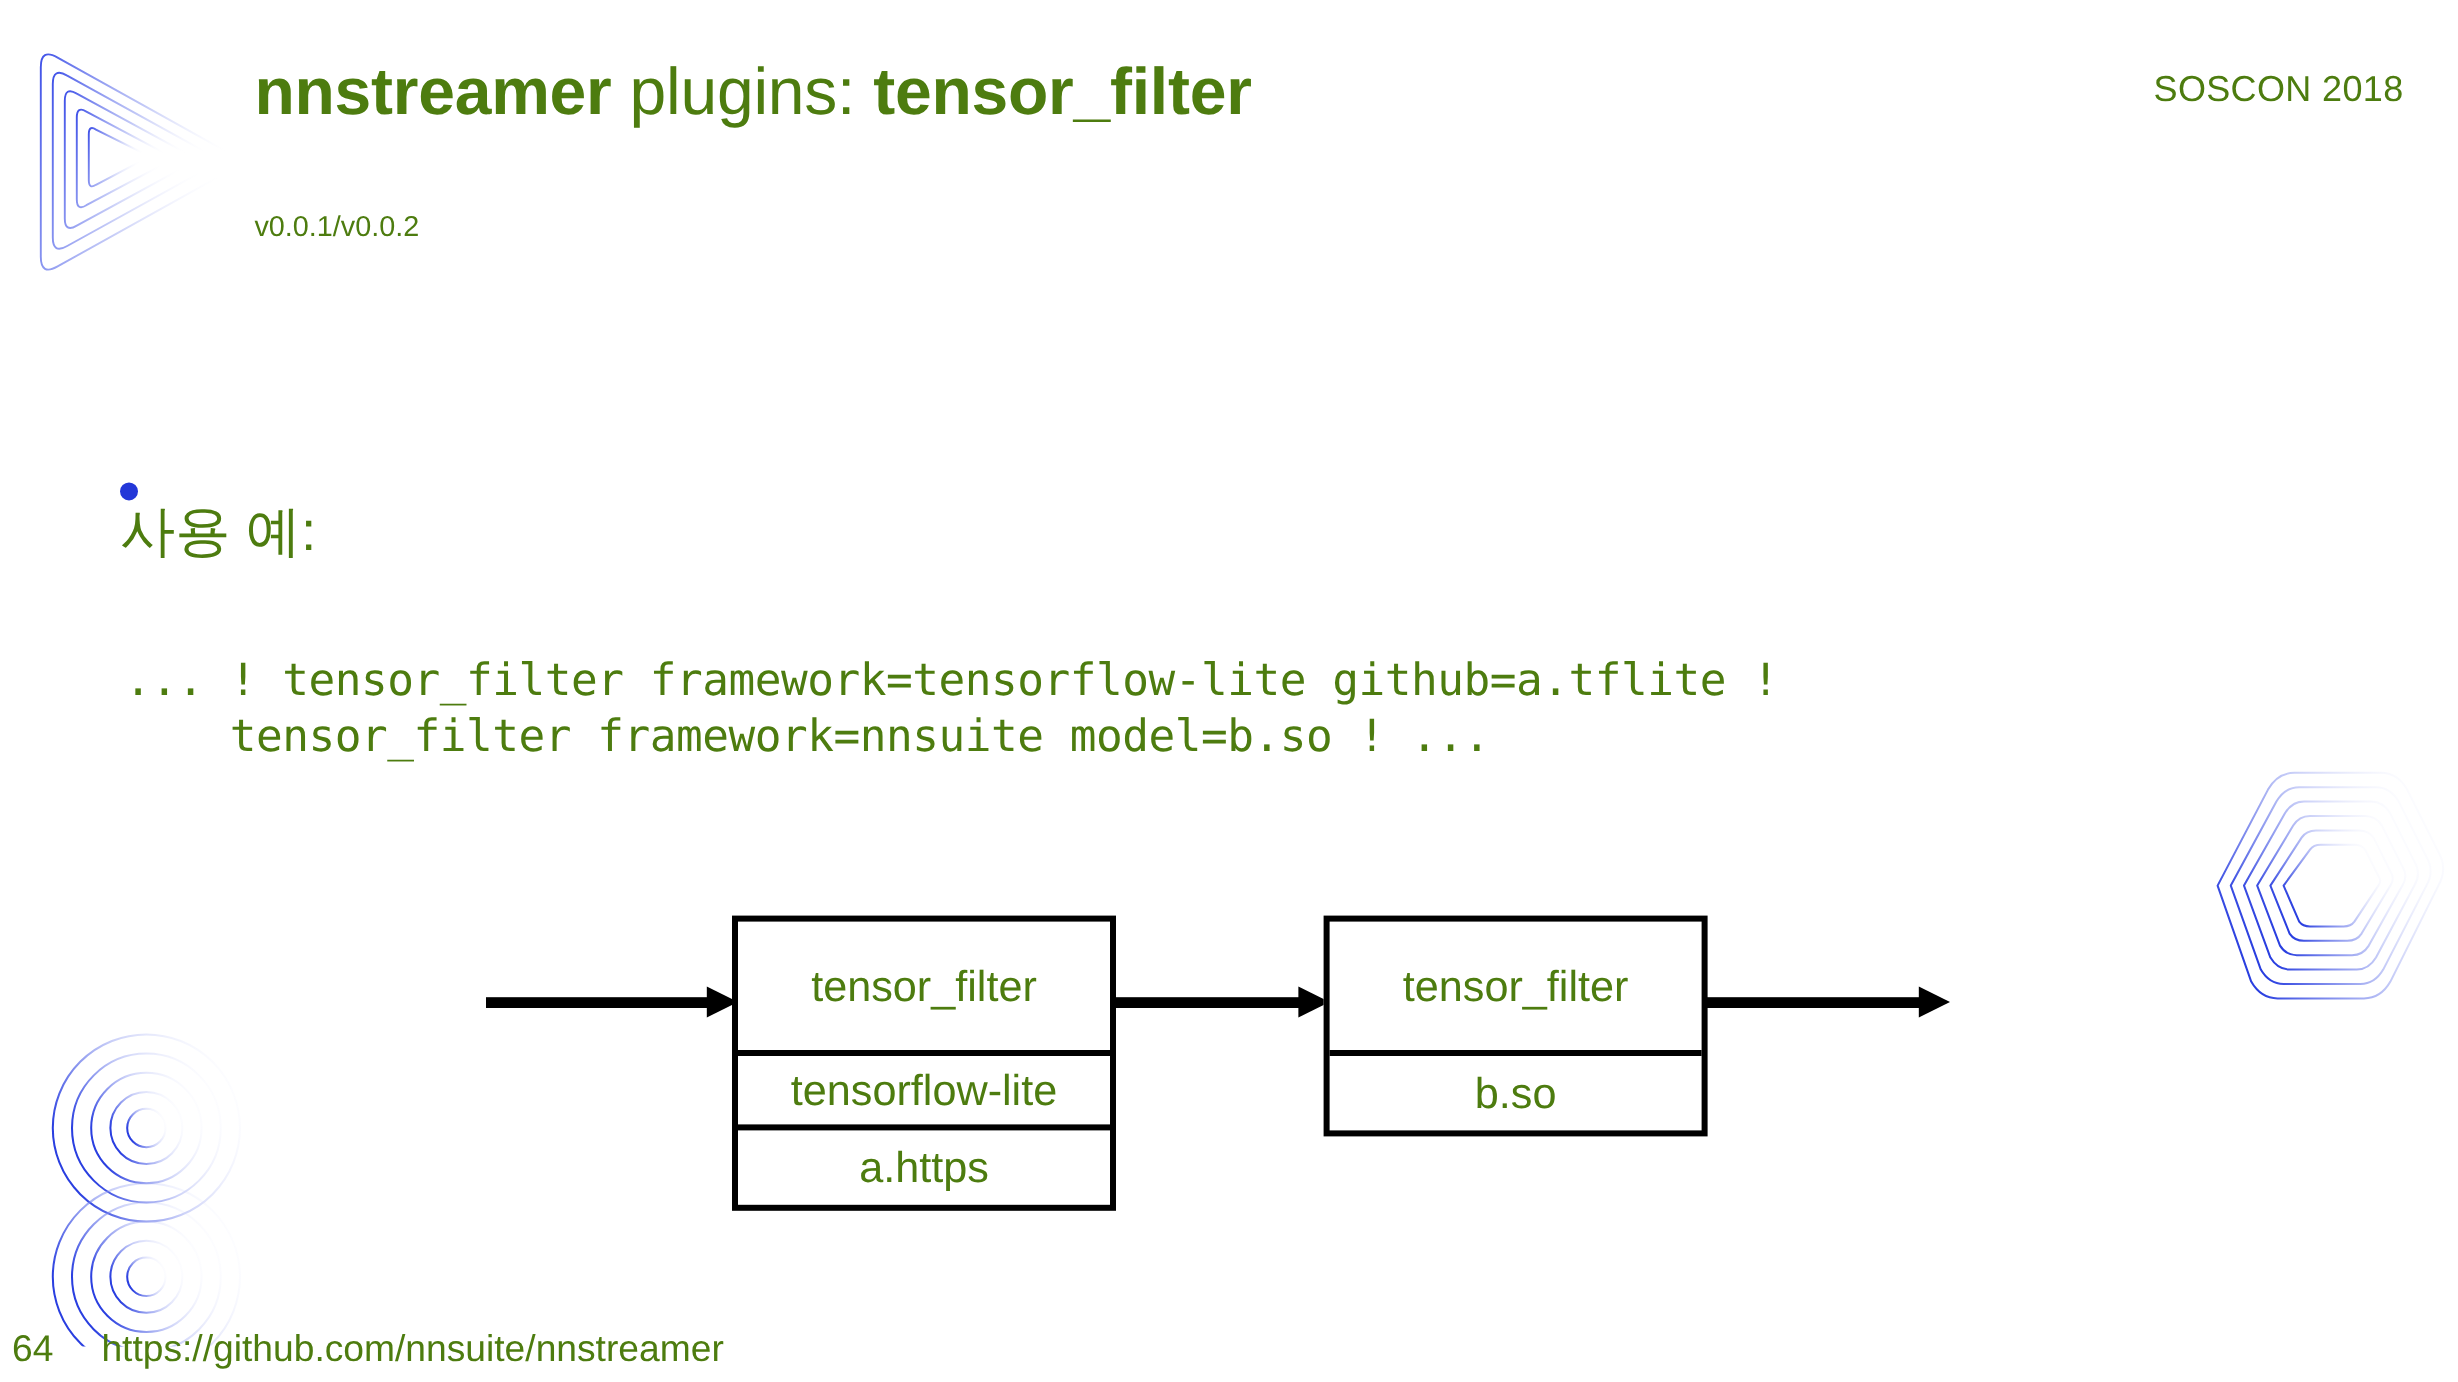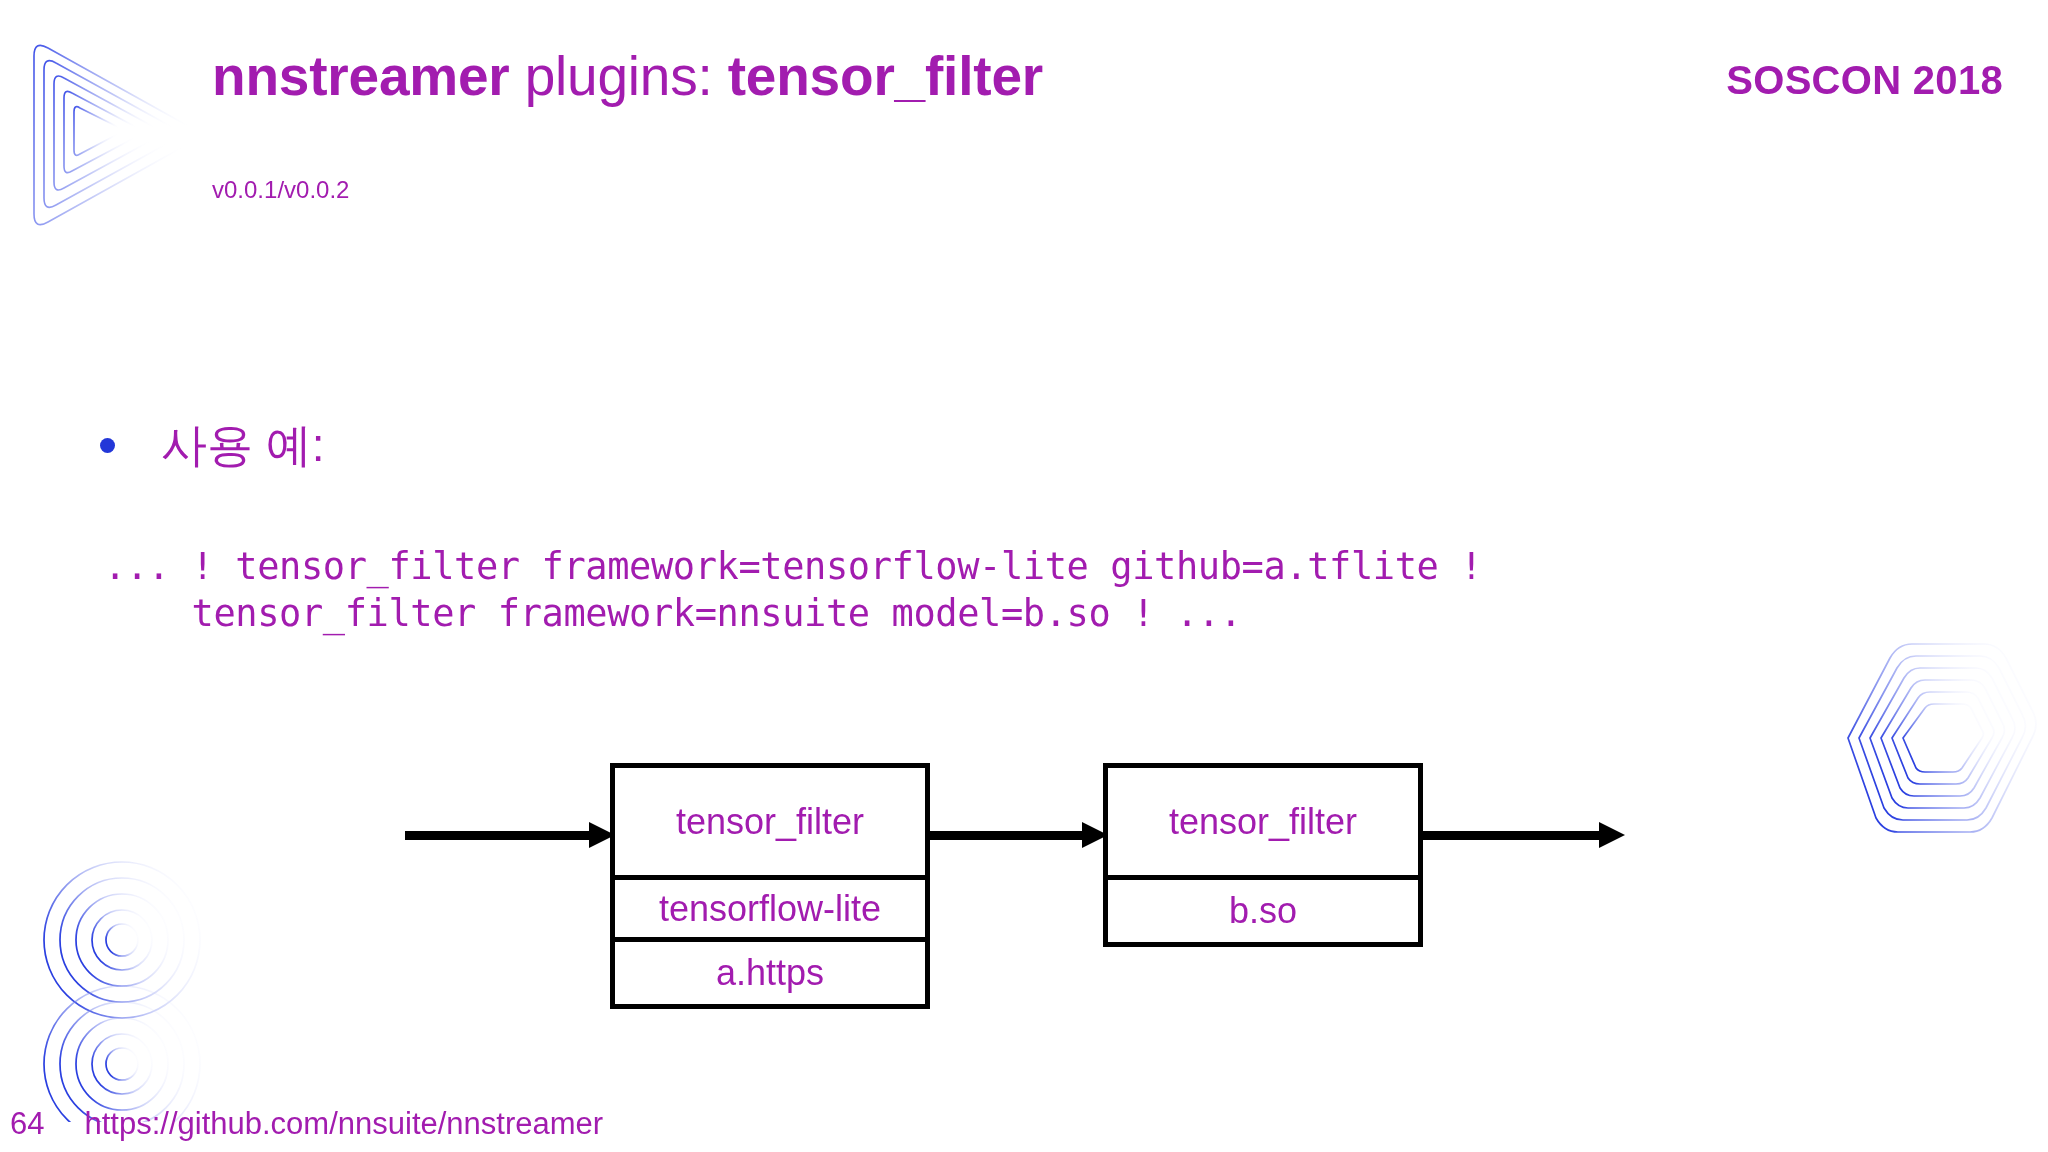--- a/index.html
+++ b/index.html
@@ -7,21 +7,21 @@
     padding: 0;
     background: #ffffff;
   }
   #slide {
     position: relative;
     width: 2048px;
     height: 1152px;
     background: #ffffff;
     overflow: hidden;
     font-family: "Liberation Sans", sans-serif;
-    color: #a21caf;
+    color: #4d7c0f;
   }
 
   
   .deco {
     position: absolute;
     pointer-events: none;
   }
   #logo-triangle { left: 14px;  top: 22px;  width: 190px; height: 215px; }
   #deco-hexagon  { left: 1832px; top: 622px; width: 218px; height: 232px; }
   #deco-swirl    { left: 22px;  top: 852px; width: 205px; height: 270px; }
@@ -36,22 +36,22 @@
     white-space: nowrap;
     letter-spacing: -0.2px;
   }
   #slide-title .b { font-weight: 700; }
   #slide-title .n { font-weight: 400; }
 
   #conference-label {
     position: absolute;
     right: 45px;
     top: 58px;
-    font-size: 40px;
-    font-weight: 700;
+    font-size: 30px;
+    font-weight: 400;
     white-space: nowrap;
     letter-spacing: 0.3px;
   }
 
   #version-label {
     position: absolute;
     left: 212px;
     top: 176px;
     font-size: 24px;
     font-weight: 400;
@@ -64,23 +64,23 @@
     left: 104px;
     top: 320px;
     font-family: "DejaVu Sans Mono", "Liberation Mono", monospace;
     font-size: 33px;
     white-space: pre;
   }
 
   #bullet-row {
     position: absolute;
     left: 100px;
-    top: 420px;
+    top: 402px;
     display: flex;
-    align-items: center;
+    flex-direction: column;
   }
   #bullet-dot {
     width: 15px;
     height: 15px;
     border-radius: 50%;
     background: #2337d8;
     margin-right: 46px;
     flex: 0 0 auto;
   }
   #bullet-text {

